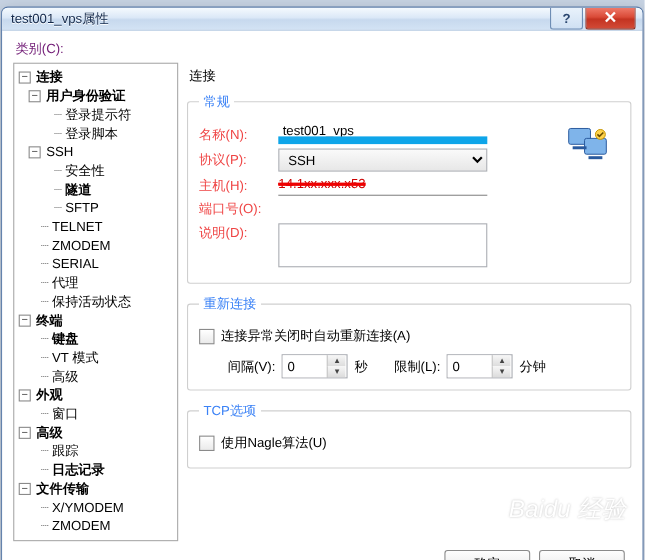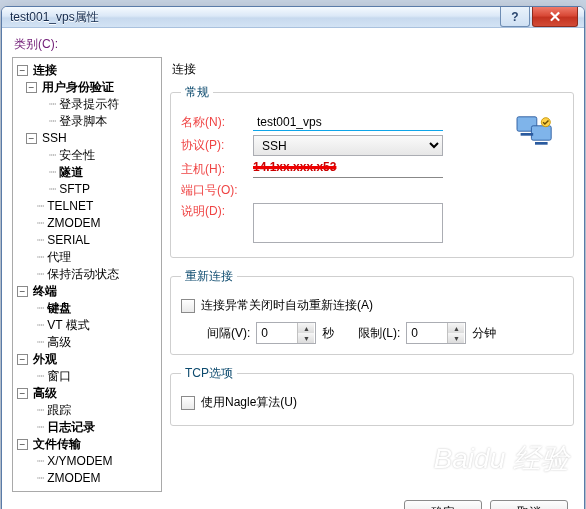--- a/index.html
+++ b/index.html
@@ -19,39 +19,39 @@
   .tree li{ white-space:nowrap; line-height:17px;}
   .tree .row{ display:flex; align-items:center; gap:2px;}
   .tree .box{ width:11px; height:11px; border:1px solid #8a8a8a; display:inline-flex; align-items:center; justify-content:center; font-size:10px; line-height:1; color:#3a3a3a; background:#fff; margin-right:3px; flex:0 0 auto;}
   .tree .sp{ display:inline-block;}
   .tree .dvl{ color:#888; margin-right:2px; flex:0 0 auto; letter-spacing:-1px;}
   .tree .lbl{ color:#000; }
   .tree .bold{ font-weight:bold;}
   .panel { flex:1; display:flex; flex-direction:column; }
   .ptitle{ color:#000; padding:4px 2px;}
   fieldset{ border:1px solid #cfcfcf; border-radius:3px; margin:2px 0 8px 0; padding:8px 10px 10px 10px;}
-  legend{ color:#0c4a6e; padding:0 4px;}
+  legend{ color:#3b82f6; padding:0 4px;}
   .frow{ display:flex; align-items:center; margin:4px 0; }
   .flab{ width:72px; color:#ef4444;}
   .inp, select, textarea{ border:1px solid #abadb3; background:#fff; height:21px; padding:1px 4px; font-family:inherit; }
-  .name-in{ width:190px; border:none; border-bottom:1px solid #0ea5e9; height:18px;}
+  .name-in{ width:190px; border:none; border-bottom:7px solid #0ea5e9; height:18px;}
   .sel{ width:190px; background:linear-gradient(#fafafa,#e7e7e7);}
   .host-in{ width:190px; border:none; border-bottom:1px solid #888; height:18px; color:#c00; font-family:monospace;}
-  .host-in .red{ font-weight:bold; text-decoration:line-through #e00 3px;}
+  .host-in .red{ font-weight:normal; text-decoration:line-through #e00 3px;}
   .spin{ display:inline-flex; align-items:stretch; width:60px; height:22px; border:1px solid #abadb3;}
   .spin input{ border:none; width:40px; padding:0 4px;}
   .spin .arws{ width:17px; display:flex; flex-direction:column; }
   .spin .arws div{ flex:1; background:linear-gradient(#f6f6f6,#dcdcdc); border-left:1px solid #c1c1c1; display:flex; align-items:center; justify-content:center; font-size:7px; color:#444;}
   .desc{ width:190px; height:40px; resize:none;}
   .icon-ssh{ width:40px; height:36px; }
   .chk{ width:14px; height:14px; border:1px solid #8a8a8a; background:linear-gradient(#fff,#eaeaea); margin-right:6px; display:inline-block; flex:0 0 auto;}
   .reconn-row{ display:flex; align-items:center; gap:6px; margin-top:8px;}
   .btnrow{ display:flex; gap:8px; justify-content:flex-end; padding:4px 6px 4px 0;}
   .btn{ width:78px; height:24px; border:1px solid #8a8a8a; border-radius:3px; background:linear-gradient(#fdfdfd,#e4e4e4); display:flex; align-items:center; justify-content:center;}
-  .watermark{ position:absolute; right:16px; bottom:34px; color:#fff; opacity:.55; font-size:28px; font-style:italic; text-shadow:0 0 2px #888; pointer-events:none;}
+  .watermark{ position:absolute; right:16px; bottom:34px; color:#fff; opacity:.55; font-size:22px; font-style:italic; text-shadow:0 0 2px #888; pointer-events:none;}
   .winwrap{position:relative;}
 </style>
 </head>
 <body>
 
 <div class="winwrap">
 <div class="win">
   <div class="titlebar">
     <span class="t">test001_vps属性</span>
     <div class="tbtns">

